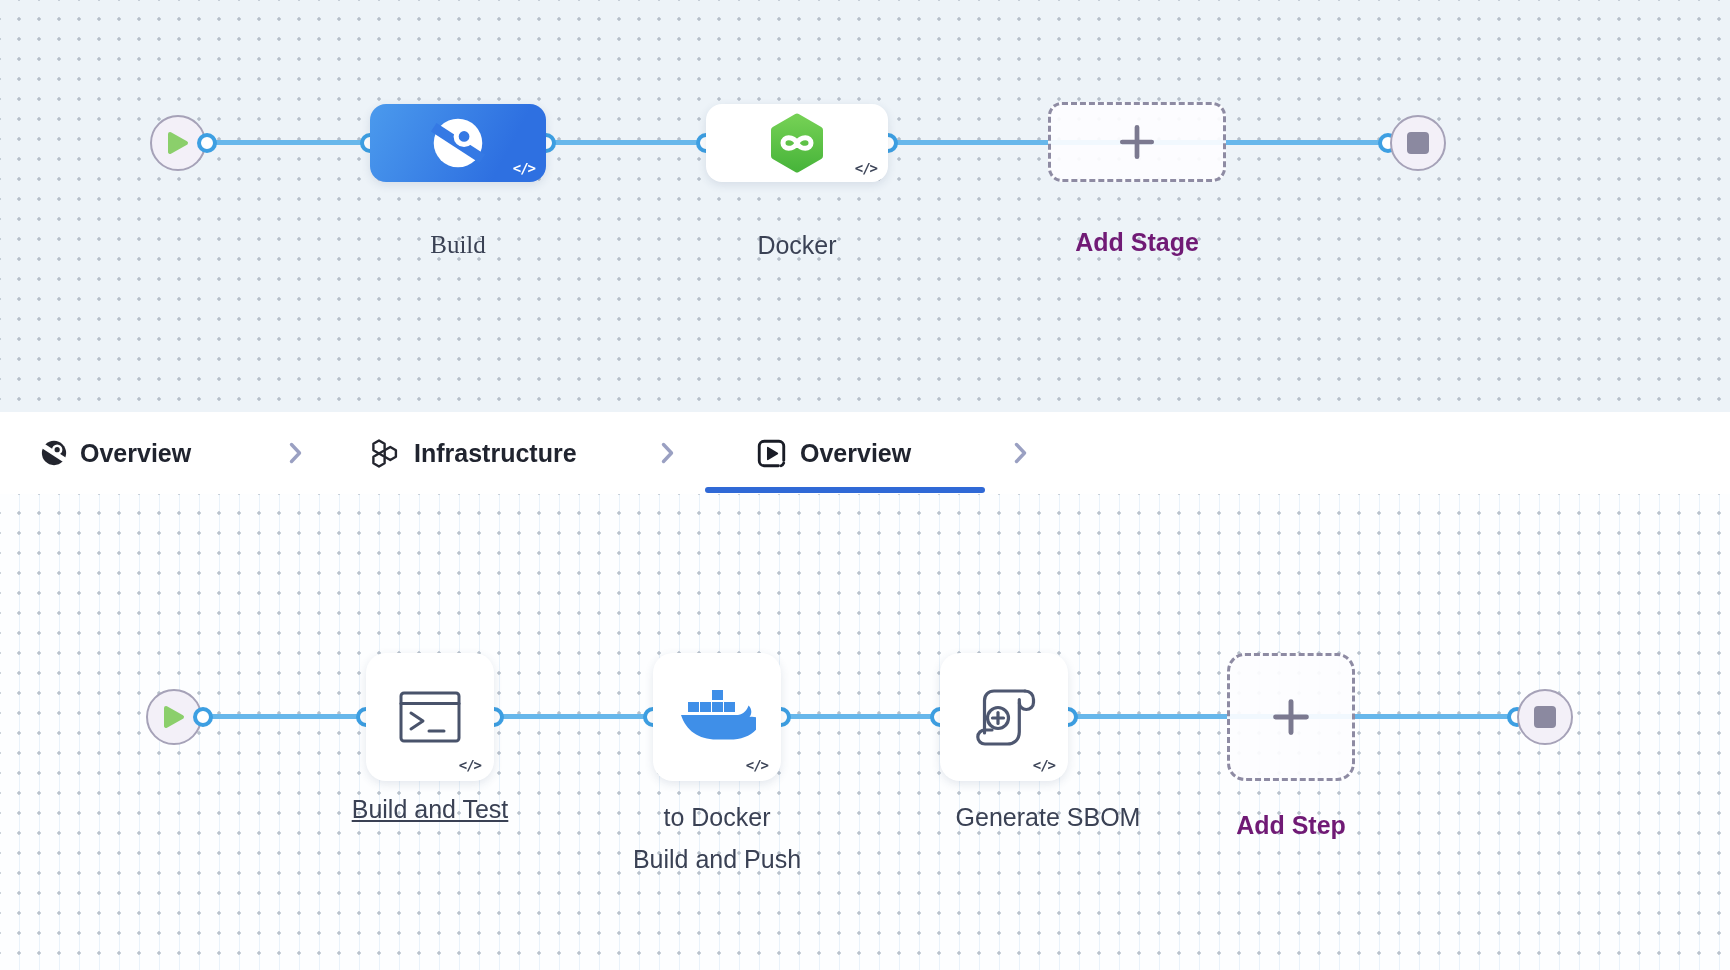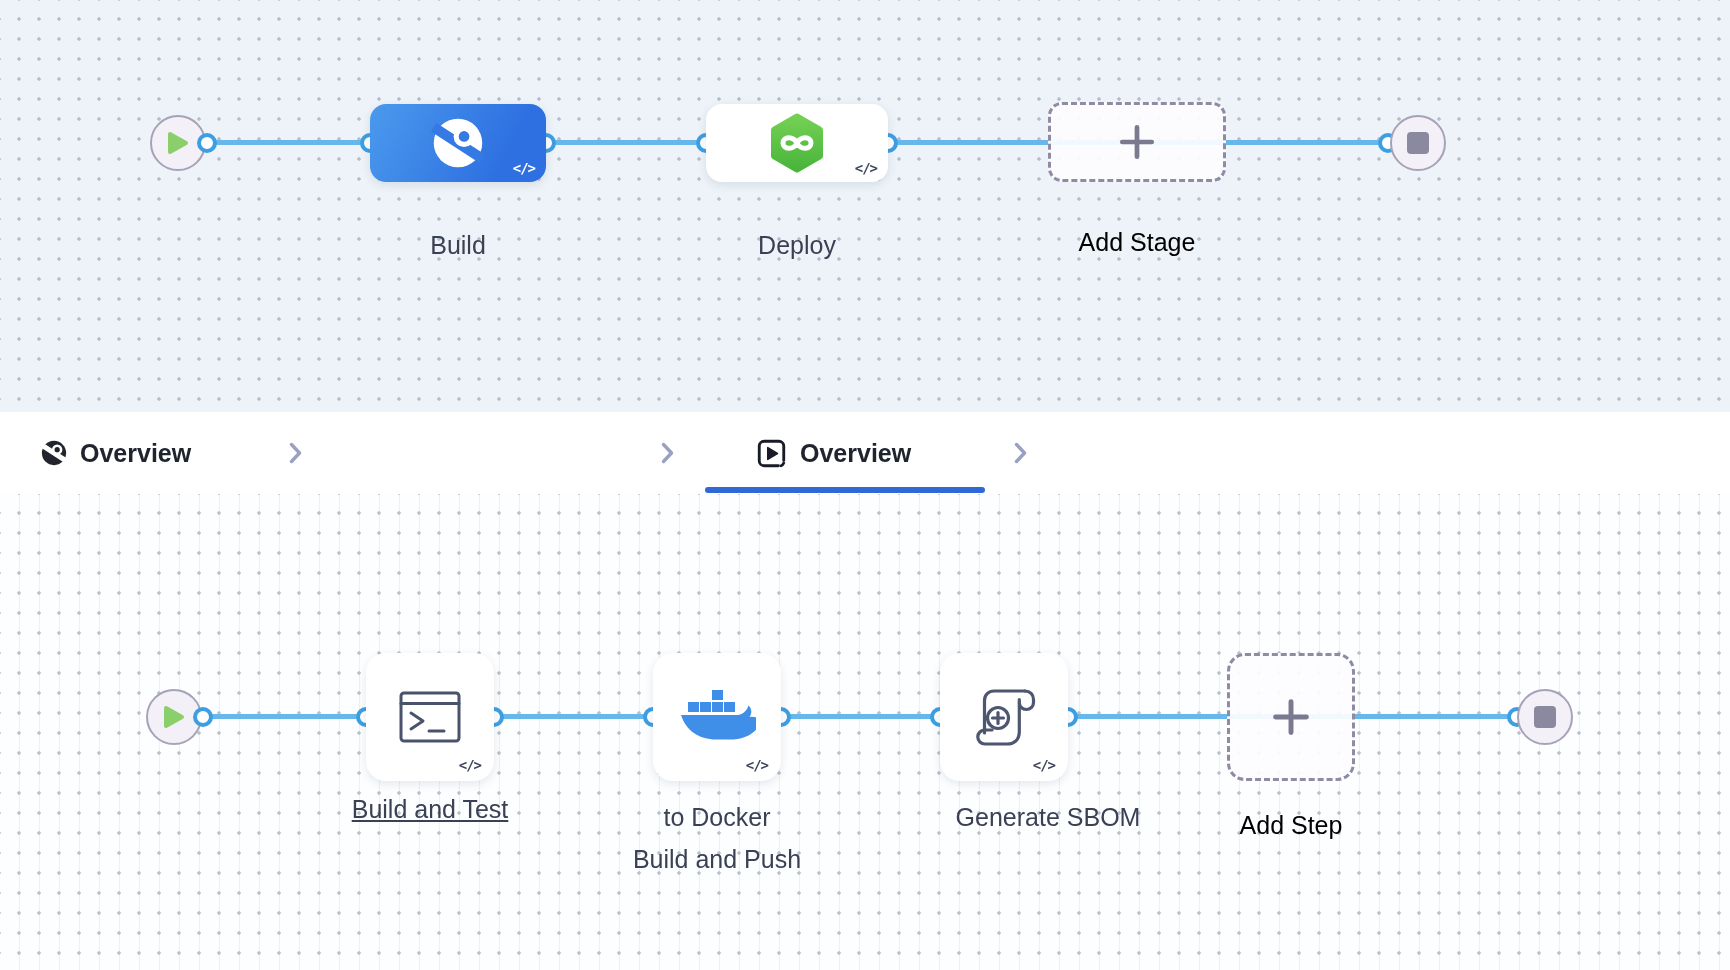--- a/index.html
+++ b/index.html
@@ -59,21 +59,21 @@
   }
   .code-glyph{
     position:absolute;right:11px;bottom:6px;
     font-family:"DejaVu Sans Mono","Liberation Mono",monospace;
     font-size:14px;font-weight:bold;color:#3d4558;letter-spacing:-1px;
   }
   .code-glyph.on-blue{color:#ffffff;}
   .node-label{
     position:absolute;text-align:center;font-size:25px;color:#3a4154;line-height:42px;
   }
-  .node-label.add{color:#000000;}
+  .node-label.add{color:#701a75;font-weight:bold;}
   
   .tab{
     position:absolute;top:0;height:82px;display:flex;align-items:center;gap:12px;
     font-size:25px;font-weight:600;color:#20242f;cursor:pointer;white-space:nowrap;
   }
   .tab-chevron{position:absolute;top:0;height:82px;display:flex;align-items:center;}
   .active-underline{
     position:absolute;left:705px;top:75px;width:280px;height:6px;border-radius:3px;
     background:var(--accent,#3069d6);
   }
@@ -128,22 +128,22 @@
 <div class="add-box" style="left:1048px;top:102px;width:178px;height:80px;">
   <svg width="42" height="42" viewBox="0 0 40 40">
     <path d="M20 6 V34 M6 20 H34" stroke="#7b7990" stroke-width="4.5" stroke-linecap="round"></path>
   </svg>
 </div>
 
 <div class="terminal-node" style="left:1390px;top:115px;">
   <div class="stop-square"></div>
 </div>
 
-<div class="node-label" style="left:370px;top:224px;width:176px;">Build</div>
-<div class="node-label" style="left:706px;top:224px;width:182px;">Deploy</div>
+<div class="node-label" style="left:370px;top:224px;width:176px;font-family:Liberation Serif, serif;">Build</div>
+<div class="node-label" style="left:706px;top:224px;width:182px;">Docker</div>
 <div class="node-label add" style="left:1048px;top:221px;width:178px;">Add Stage</div>
 
 <div style="position:absolute;left:0;top:412px;width:1730px;height:82px;">
 
   <div class="tab" style="left:40px;">
     <svg width="28" height="28" viewBox="-15 -15 30 30">
       <circle r="13" fill="#23252e"></circle>
       <g transform="rotate(33)">
           <rect x="-16" y="-2.8" width="32" height="5.6" fill="#ffffff"></rect>
         </g>
@@ -151,20 +151,30 @@
     </svg>
     <span>Overview</span>
   </div>
 
   <div class="tab-chevron" style="left:288px;">
     <svg width="15" height="24" viewBox="0 0 15 24">
         <path d="M3.5 3.5 L11.5 12 L3.5 20.5" fill="none" stroke="#9aa0c2" stroke-width="3.4" stroke-linecap="round" stroke-linejoin="round"></path>
       </svg>
   </div>
 
+  <div class="tab" style="left:368px;">
+    <svg width="34" height="31" viewBox="0 0 34 31">
+      <g fill="none" stroke="#23252e" stroke-width="2.4" stroke-linejoin="round">
+        <polygon points="11,2.5 16.6,5.8 16.6,12.2 11,15.5 5.4,12.2 5.4,5.8"></polygon>
+        <polygon points="11,15.5 16.6,18.8 16.6,25.2 11,28.5 5.4,25.2 5.4,18.8"></polygon>
+        <polygon points="22.3,9 27.9,12.3 27.9,18.7 22.3,22 16.7,18.7 16.7,12.3"></polygon>
+      </g>
+    </svg>
+    <span>Infrastructure</span>
+  </div>
 
   <div class="tab-chevron" style="left:660px;">
     <svg width="15" height="24" viewBox="0 0 15 24">
         <path d="M3.5 3.5 L11.5 12 L3.5 20.5" fill="none" stroke="#9aa0c2" stroke-width="3.4" stroke-linecap="round" stroke-linejoin="round"></path>
       </svg>
   </div>
 
   <div class="tab active" style="left:755px;">
     <svg width="33" height="33" viewBox="0 0 31 31">
       <path d="M22 27 H8.5 a4.5 4.5 0 0 1 -4.5 -4.5 V8.5 a4.5 4.5 0 0 1 4.5 -4.5 h14 a4.5 4.5 0 0 1 4.5 4.5 V22" fill="none" stroke="#191c26" stroke-width="2.7" stroke-linecap="round"></path>

